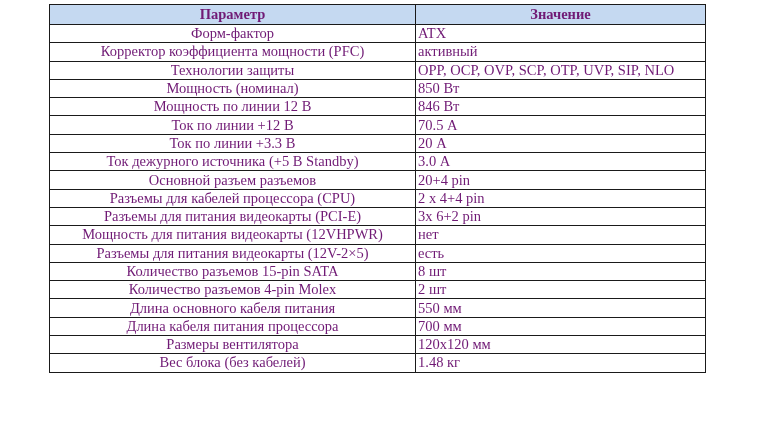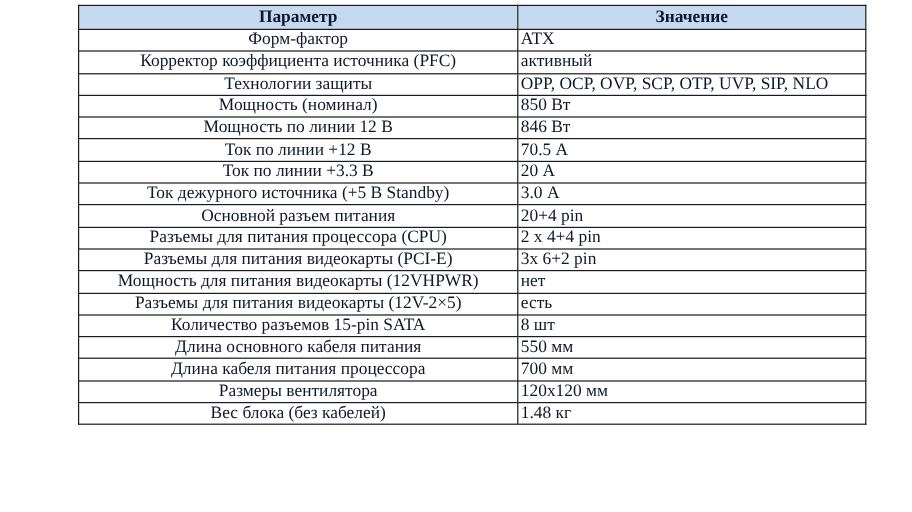--- a/index.html
+++ b/index.html
@@ -11,23 +11,22 @@
       overflow: hidden;
     }
     .spec-table {
       position: absolute;
       left: 49px;
       top: 4px;
       width: 656px;
       border-collapse: collapse;
       font-family: "Liberation Serif", "DejaVu Serif", serif;
       font-size: 14.5px;
-      color: #0f172a;
+      color: #701a75;
       table-layout: fixed;
-      margin-left: 16px;
     }
     .spec-table col.c1 { width: 366px; }
     .spec-table col.c2 { width: 290px; }
     .spec-table th, .spec-table td {
       border: 1.5px solid #1a1a1a;
       height: 17.3px;
       padding: 0 2px;
       line-height: 17px;
       white-space: nowrap;
       overflow: hidden;
@@ -54,21 +53,21 @@
       <th>Параметр</th>
       <th>Значение</th>
     </tr>
   </thead>
   <tbody>
     <tr>
       <td class="param">Форм-фактор</td>
       <td class="value">ATX</td>
     </tr>
     <tr>
-      <td class="param">Корректор коэффициента источника (PFC)</td>
+      <td class="param">Корректор коэффициента мощности (PFC)</td>
       <td class="value">активный</td>
     </tr>
     <tr>
       <td class="param">Технологии защиты</td>
       <td class="value">OPP, OCP, OVP, SCP, OTP, UVP, SIP, NLO</td>
     </tr>
     <tr>
       <td class="param">Мощность (номинал)</td>
       <td class="value">850 Вт</td>
     </tr>
@@ -82,42 +81,46 @@
     </tr>
     <tr>
       <td class="param">Ток по линии +3.3 В</td>
       <td class="value">20 А</td>
     </tr>
     <tr>
       <td class="param">Ток дежурного источника (+5 В Standby)</td>
       <td class="value">3.0 А</td>
     </tr>
     <tr>
-      <td class="param">Основной разъем питания</td>
+      <td class="param">Основной разъем разъемов</td>
       <td class="value">20+4 pin</td>
     </tr>
     <tr>
-      <td class="param">Разъемы для питания процессора (CPU)</td>
+      <td class="param">Разъемы для кабелей процессора (CPU)</td>
       <td class="value">2 x 4+4 pin</td>
     </tr>
     <tr>
       <td class="param">Разъемы для питания видеокарты (PCI-E)</td>
       <td class="value">3x 6+2 pin</td>
     </tr>
     <tr>
       <td class="param">Мощность для питания видеокарты (12VHPWR)</td>
       <td class="value">нет</td>
     </tr>
     <tr>
       <td class="param">Разъемы для питания видеокарты (12V-2×5)</td>
       <td class="value">есть</td>
     </tr>
     <tr>
       <td class="param">Количество разъемов 15-pin SATA</td>
       <td class="value">8 шт</td>
+    </tr>
+    <tr>
+      <td class="param">Количество разъемов 4-pin Molex</td>
+      <td class="value">2 шт</td>
     </tr>
     <tr>
       <td class="param">Длина основного кабеля питания</td>
       <td class="value">550 мм</td>
     </tr>
     <tr>
       <td class="param">Длина кабеля питания процессора</td>
       <td class="value">700 мм</td>
     </tr>
     <tr>

